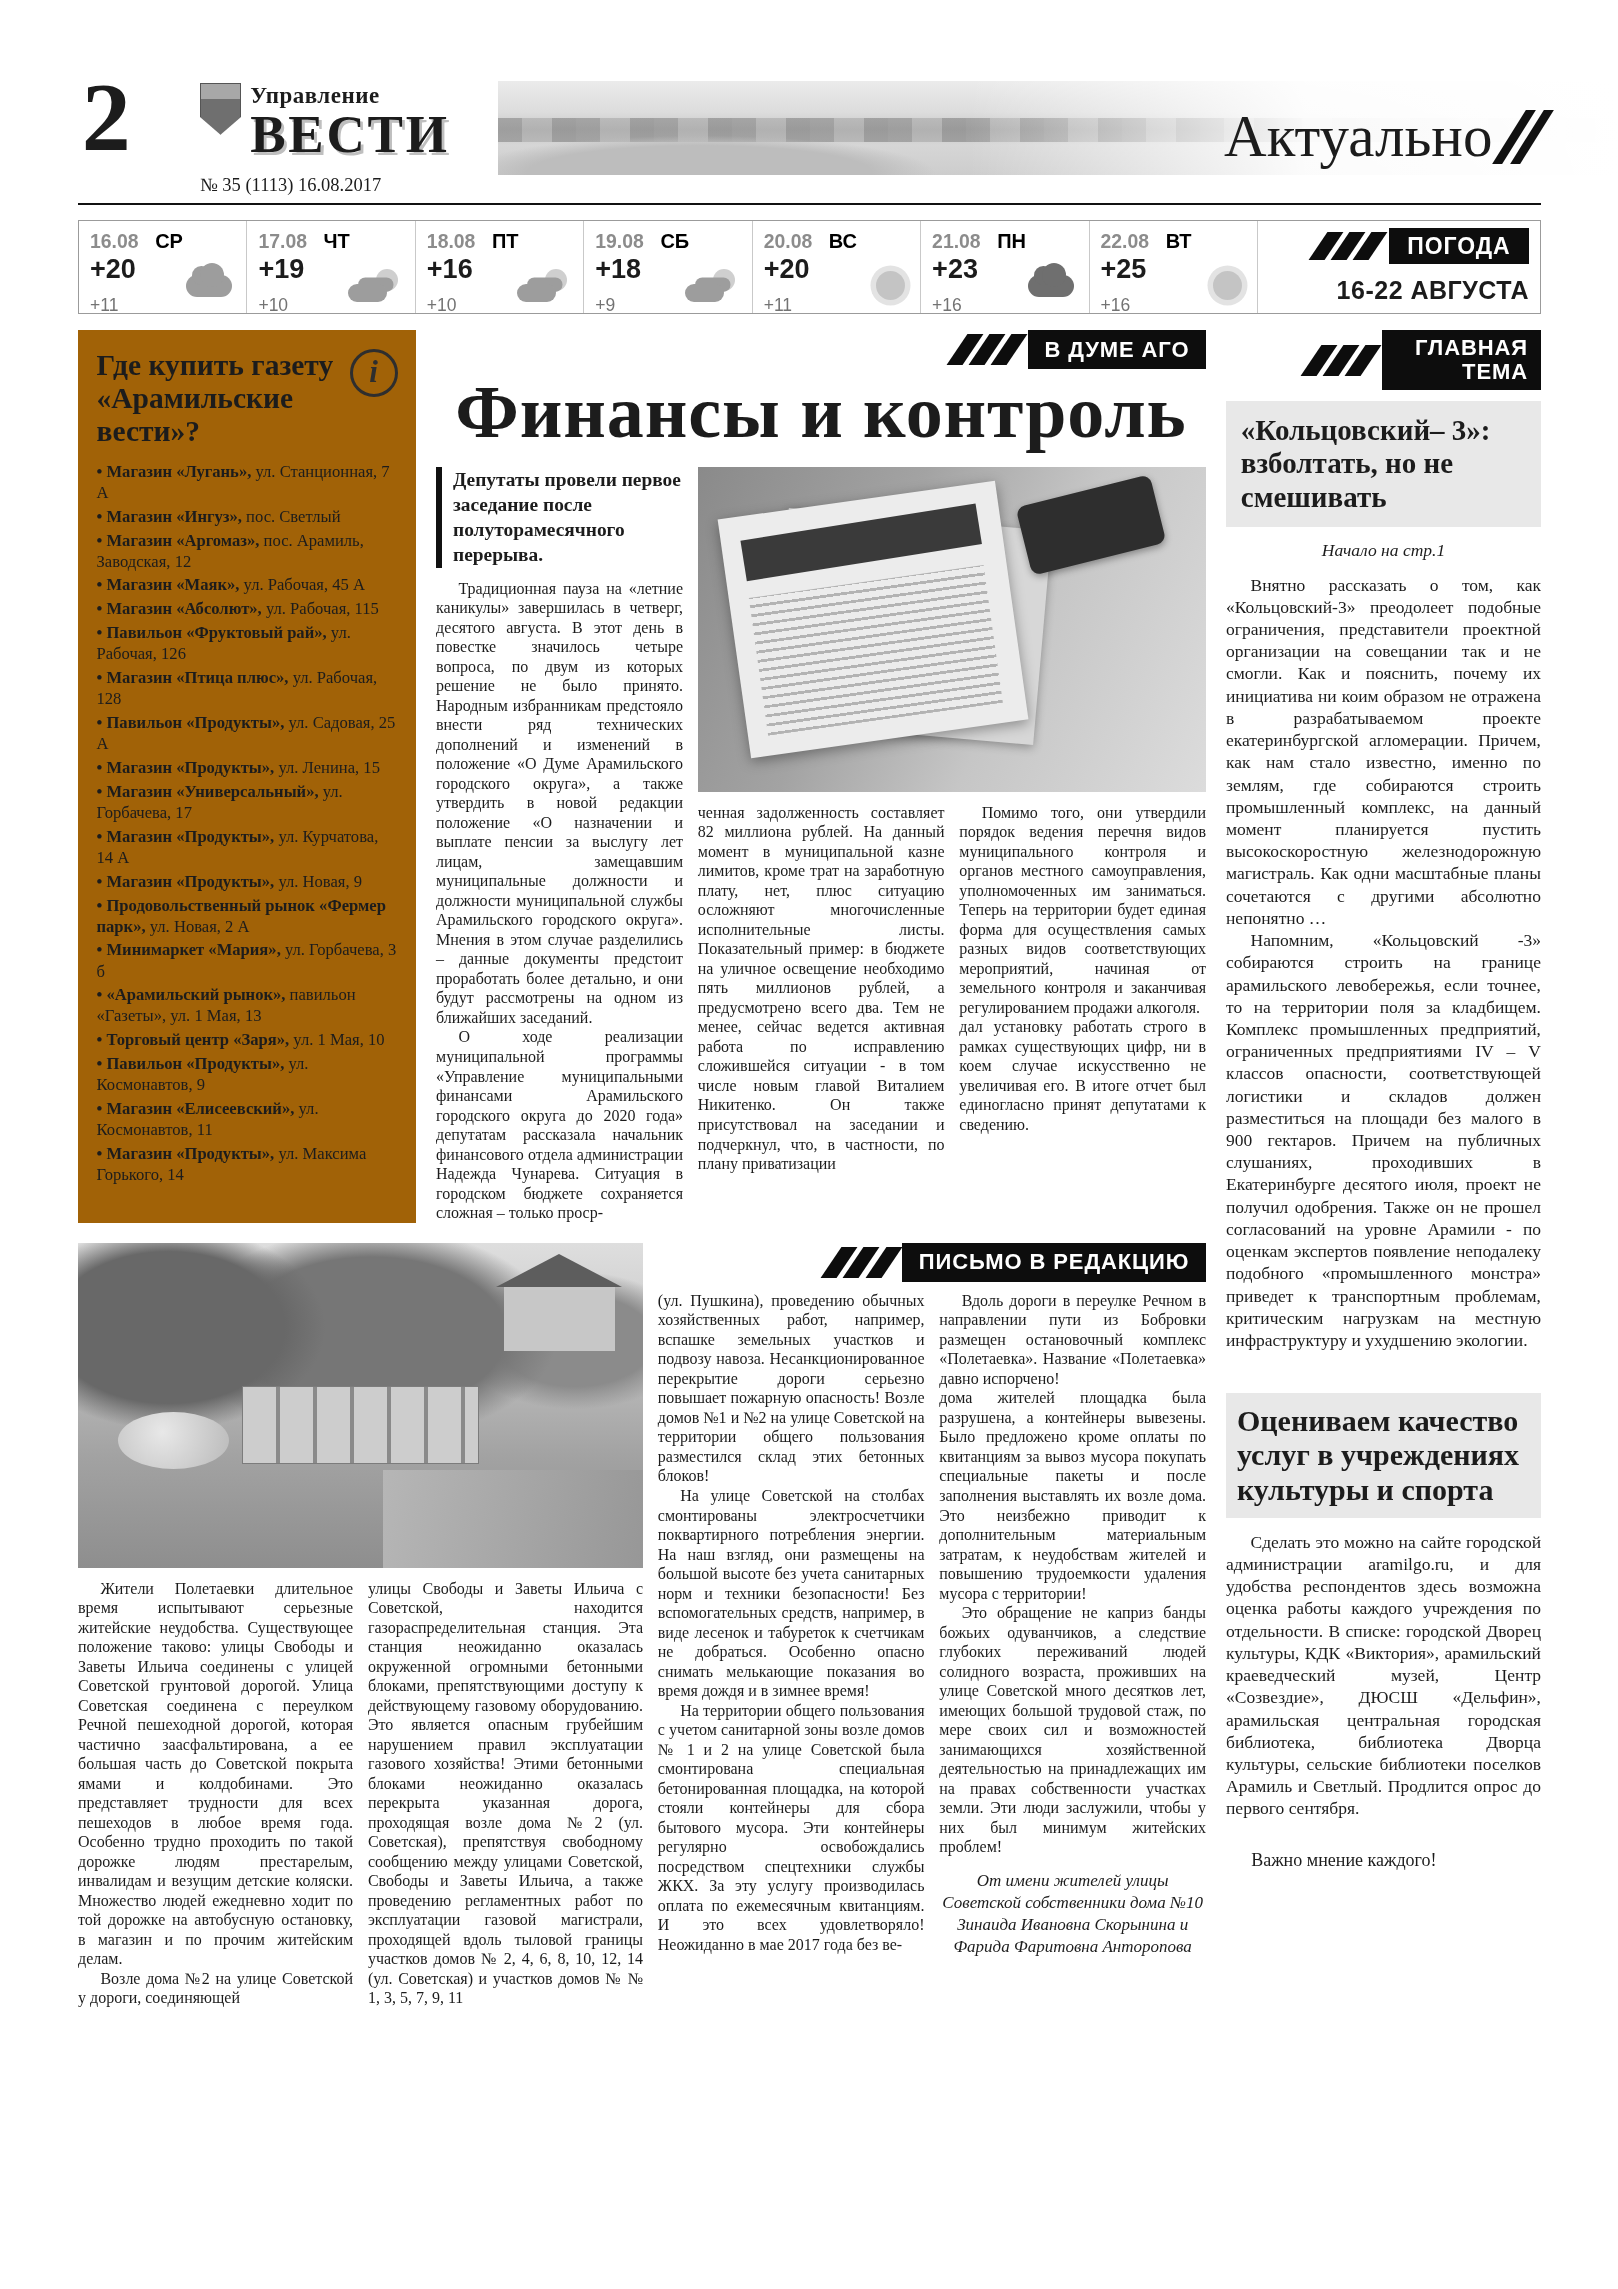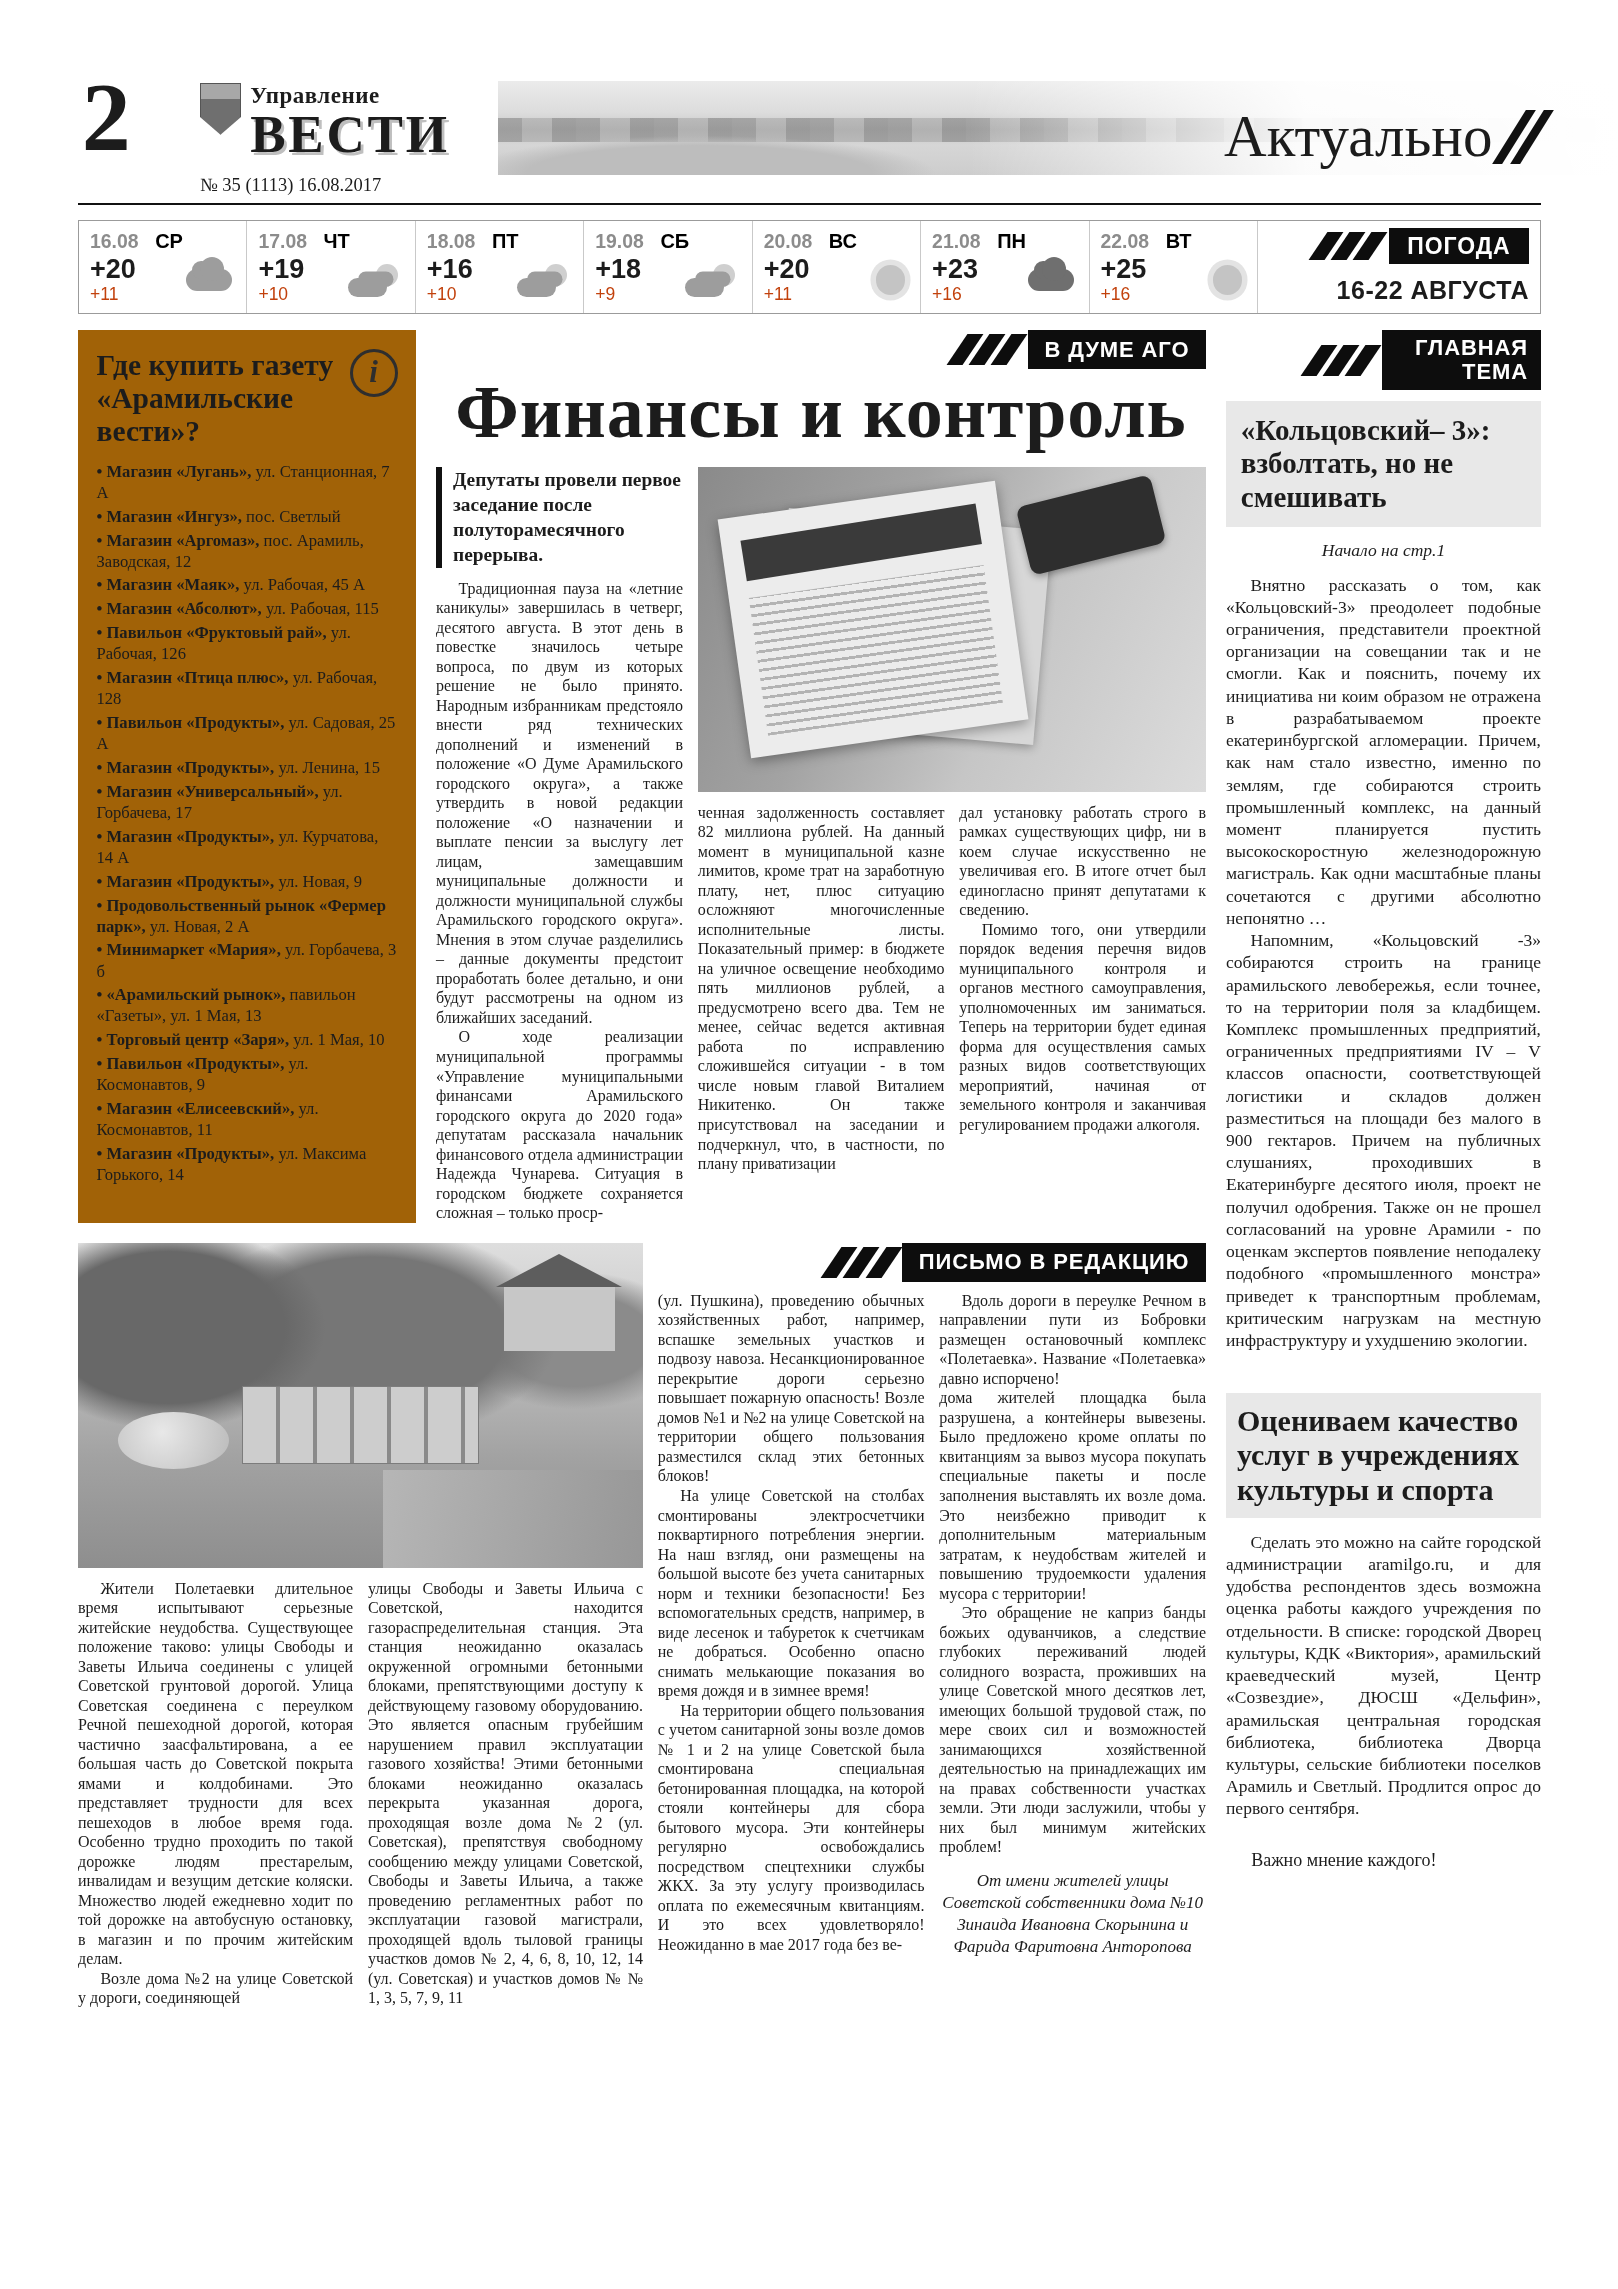--- a/index.html
+++ b/index.html
@@ -37,21 +37,21 @@
 
   
   .weather{display:flex;border:0.9px solid #9b9b9b;margin-top:14.8px;height:94px;font-family:"Liberation Sans",sans-serif}
   .wdays{flex:1;display:flex}
   .wday{flex:1;border-right:0.9px solid #c9c9c9;padding:9.2px 11px 7.4px;display:flex;flex-direction:column}
   .wtop{display:flex;gap:16.6px;align-items:flex-start}
   .wdate{font-weight:bold;font-size:19.4px;color:#8c8c8c}
   .wname{font-weight:bold;font-size:20px;color:#000000}
   .wbot{display:flex;align-items:center;margin-top:2.8px}
   .whigh{font-weight:bold;font-size:27px;line-height:1}
-  .wlow{font-size:17.5px;color:#c2410c;margin-top:1px}
+  .wlow{font-size:17.5px;color:#737373;margin-top:12px}
   .wicon-wrap{margin-left:auto;margin-right:3.7px;display:flex;align-items:center;height:41px}
   .icon-cloud{position:relative;width:46px;height:22px;background:#9d9d9d;border-radius:13px}
   .icon-cloud::before{content:"";position:absolute;left:6.5px;top:-8.3px;width:18.5px;height:18.5px;background:inherit;border-radius:50%}
   .icon-cloud::after{content:"";position:absolute;right:7.4px;top:-12px;width:24px;height:24px;background:inherit;border-radius:50%}
   .icon-dark{background:#6f6f6f}
   .icon-sun{width:29.5px;height:29.5px;background:#c4c4c4;border-radius:50%;box-shadow:0 0 0 5.5px #e3e3e3}
   .icon-sun-cloud{position:relative;width:52px;height:33px}
   .icon-sun-cloud::before{content:"";position:absolute;right:1.8px;top:0;width:22px;height:22px;border-radius:50%;background:#cfcfcf}
   .icon-sun-cloud::after{content:"";position:absolute;left:0;bottom:0;width:39px;height:18.5px;border-radius:11px;background:#9d9d9d;
                          box-shadow:8.3px -8.3px 0 -1.8px #9d9d9d}
@@ -333,22 +333,22 @@
               <div class="article-photo">
                 <div class="np-sheet2"></div>
                 <div class="np-sheet"></div>
                 <div class="np-phone"></div>
               </div>
               <div class="bc-cols">
                 <div>
                   <p class="body cont">ченная задолженность составляет 82 миллиона рублей. На данный момент в муниципальной казне лимитов, кроме трат на заработную плату, нет, плюс ситуацию осложняют многочисленные исполнительные листы. Показательный пример: в бюджете на уличное освещение необходимо пять миллионов рублей, а предусмотрено всего два. Тем не менее, сейчас ведется активная работа по исправлению сложившейся ситуации - в том числе новым главой Виталием Никитенко. Он также присутствовал на заседании и подчеркнул, что, в частности, по плану приватизации</p>
                 </div>
                 <div>
+                  <p class="body">Помимо того, они утвердили порядок ведения перечня видов муниципального контроля и органов местного самоуправления, уполномоченных им заниматься. Теперь на территории будет единая форма для осуществления самых разных видов соответствующих мероприятий, начиная от земельного контроля и заканчивая регулированием продажи алкоголя.</p>
                   <p class="body cont">дал установку работать строго в рамках существующих цифр, ни в коем случае искусственно не увеличивая его. В итоге отчет был единогласно принят депутатами к сведению.</p>
-                  <p class="body">Помимо того, они утвердили порядок ведения перечня видов муниципального контроля и органов местного самоуправления, уполномоченных им заниматься. Теперь на территории будет единая форма для осуществления самых разных видов соответствующих мероприятий, начиная от земельного контроля и заканчивая регулированием продажи алкоголя.</p>
                 </div>
               </div>
             </div>
           </div>
         </section>
       </div>
 
       <div class="letter">
         <div class="letter-left">
           <div class="letter-photo">

